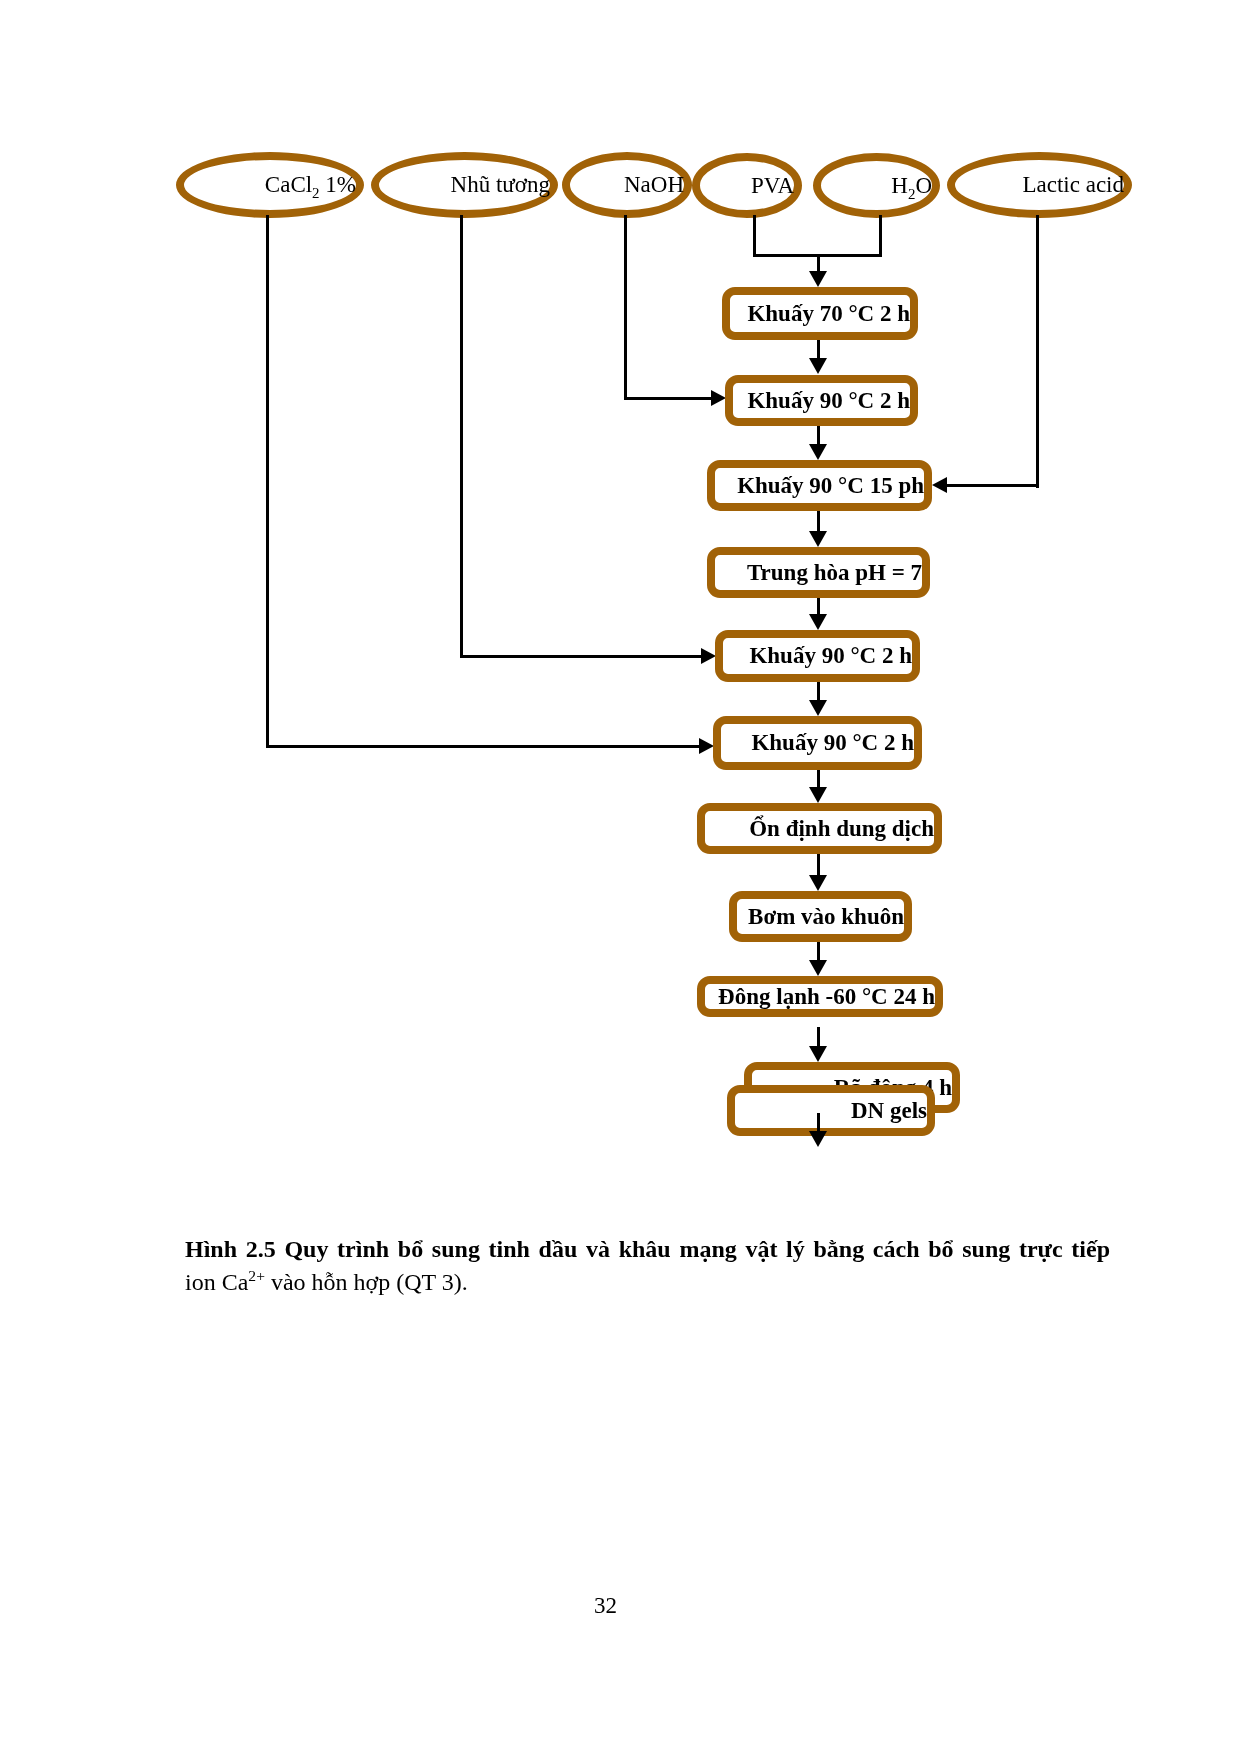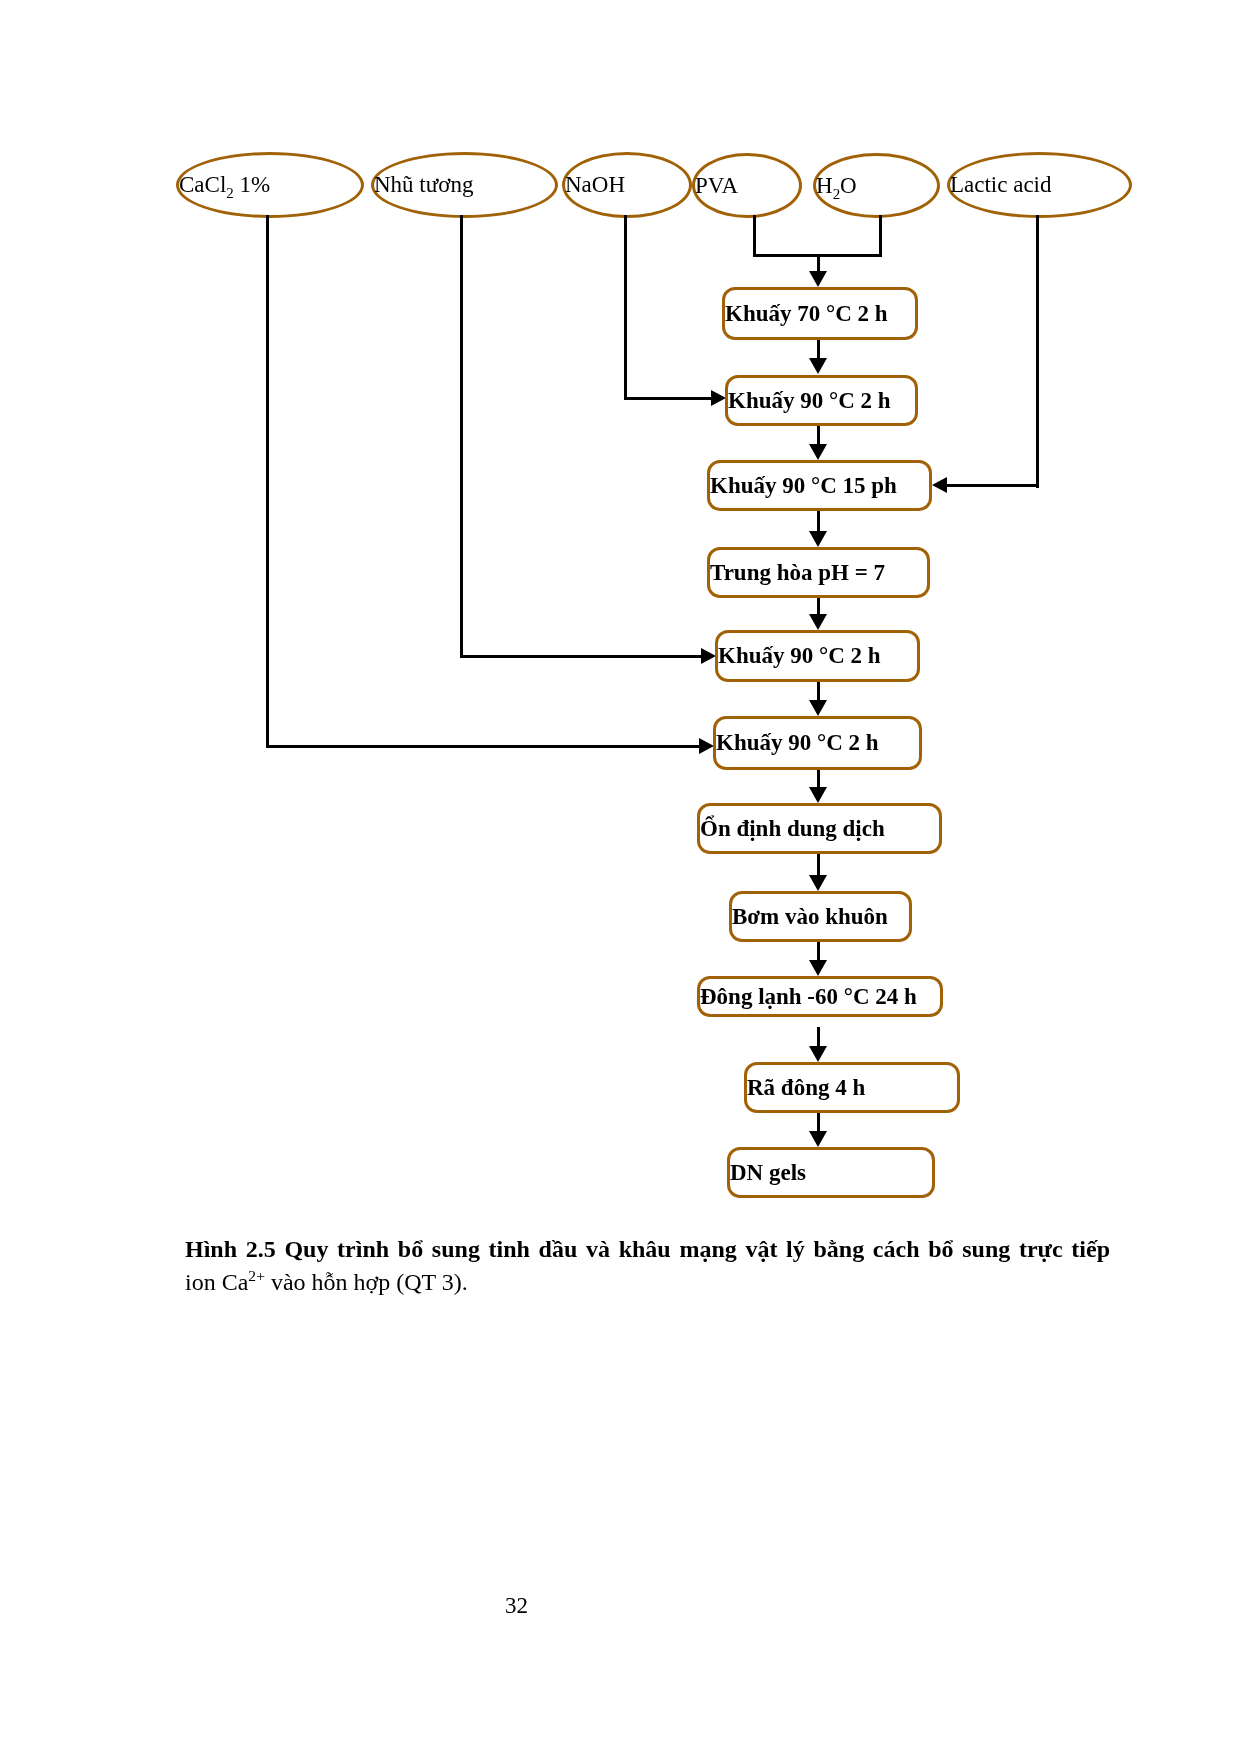--- a/index.html
+++ b/index.html
@@ -3,39 +3,39 @@
 <meta charset="utf-8">
 <style>
   html,body { margin:0; padding:0; background:#ffffff; }
   .page {
     position:relative; width:1240px; height:1754px; background:#ffffff;
     font-family:"Liberation Serif","DejaVu Serif",serif; color:#000;
     overflow:hidden;
   }
   .node {
     position:absolute; box-sizing:border-box; background:#ffffff;
-    border:3px solid #a16207; display:flex; align-items:center; justify-content:flex-start;
+    border:8px solid #a16207; display:flex; align-items:center; justify-content:flex-end;
     font-size:23px; white-space:pre; text-align:center; line-height:1.1;
   }
   .ellipse { border-radius:50%; }
   .rect { border-radius:13px;font-weight:bold; }
   .line { position:absolute; background:#000; }
   .arrow { position:absolute; width:0; height:0; }
   .arrow.right { border-top:8px solid transparent; border-bottom:8px solid transparent; border-left:15px solid #000; }
   .arrow.left  { border-top:8px solid transparent; border-bottom:8px solid transparent; border-right:15px solid #000; }
   .arrow.down  { border-left:9px solid transparent; border-right:9px solid transparent; border-top:16px solid #000; }
   sub { font-size:0.65em; line-height:0; }
   sup { font-size:0.65em; line-height:0; }
   .caption {
     position:absolute; left:185px; top:1233px; width:925px;
     font-size:24px; line-height:33px; white-space:normal;
   }
   .cap-line1 { text-align:justify; text-align-last:justify;font-weight:bold; }
   .cap-line2 { text-align:left; white-space:pre; }
-  .pagenum { position:absolute; left:505px; top:1593px; width:112px; text-align:left; font-size:23px; }
+  .pagenum { position:absolute; left:505px; top:1593px; width:112px; text-align:right; font-size:23px; }
 </style>
 </head>
 <body>
 
 <div class="page">
 
   <div class="node ellipse" style="left:176px;top:152px;width:188px;height:66px">
     <span><span>CaCl</span><sub>2</sub><span> 1%</span></span>
   </div>
   <div class="node ellipse" style="left:371px;top:152px;width:187px;height:66px">
@@ -79,21 +79,21 @@
   <div class="node rect" style="left:722px;top:287px;width:196px;height:53px"><span>Khuấy 70 °C 2 h</span></div>
   <div class="node rect" style="left:725px;top:375px;width:193px;height:51px"><span>Khuấy 90 °C 2 h</span></div>
   <div class="node rect" style="left:707px;top:460px;width:225px;height:51px"><span>Khuấy 90 °C 15 ph</span></div>
   <div class="node rect" style="left:707px;top:547px;width:223px;height:51px"><span>Trung hòa pH = 7</span></div>
   <div class="node rect" style="left:715px;top:630px;width:205px;height:52px"><span>Khuấy 90 °C 2 h</span></div>
   <div class="node rect" style="left:713px;top:716px;width:209px;height:54px"><span>Khuấy 90 °C 2 h</span></div>
   <div class="node rect" style="left:729px;top:891px;width:183px;height:51px"><span>Bơm vào khuôn</span></div>
   <div class="node rect" style="left:697px;top:803px;width:245px;height:51px"><span>Ổn định dung dịch</span></div>
   <div class="node rect" style="left:697px;top:976px;width:246px;height:41px"><span>Đông lạnh -60 °C 24 h</span></div>
   <div class="node rect" style="left:744px;top:1062px;width:216px;height:51px"><span>Rã đông 4 h</span></div>
-  <div class="node rect" style="left:727px;top:1147px;width:208px;height:51px"><span>DN gels</span></div>
+  <div class="node rect" style="left:727px;top:1085px;width:208px;height:51px"><span>DN gels</span></div>
 
   <div class="line" style="left:817px;top:340px;width:3px;height:19px"></div>
   <div class="arrow down" style="left:809px;top:358px"></div>
   <div class="line" style="left:817px;top:426px;width:3px;height:19px"></div>
   <div class="arrow down" style="left:809px;top:444px"></div>
   <div class="line" style="left:817px;top:511px;width:3px;height:21px"></div>
   <div class="arrow down" style="left:809px;top:531px"></div>
   <div class="line" style="left:817px;top:598px;width:3px;height:17px"></div>
   <div class="arrow down" style="left:809px;top:614px"></div>
   <div class="line" style="left:817px;top:682px;width:3px;height:19px"></div>

